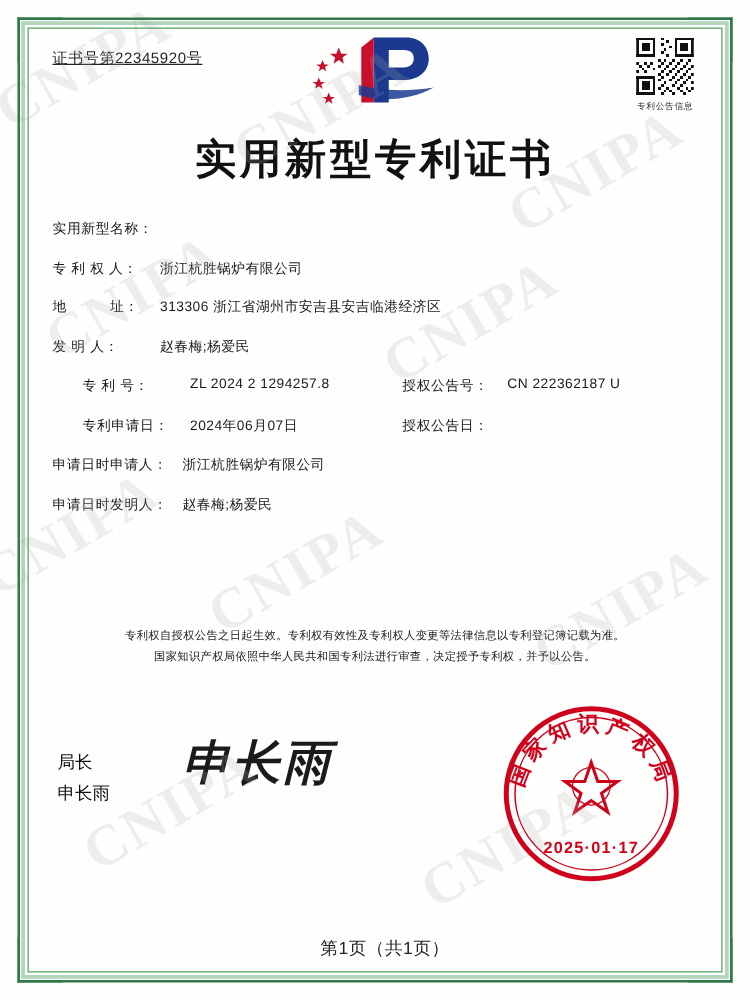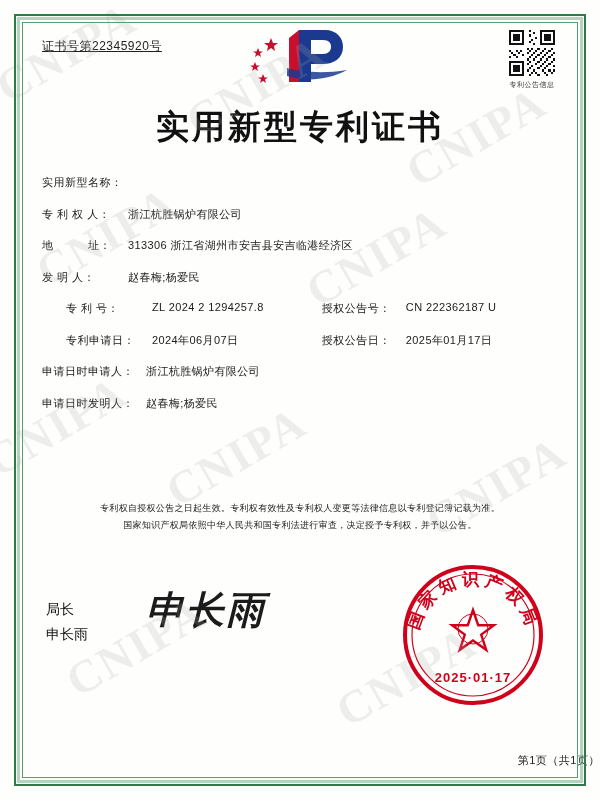--- a/index.html
+++ b/index.html
@@ -223,22 +223,22 @@
     top: 560px;
     width: 150px;
     height: 150px;
   }
 
   .footer {
     position: absolute;
     left: 16px;
     right: 0;
     bottom: 32px;
-    text-align: right;
-    font-size: 11px;
+    text-align: center;
+    font-size: 14px;
     color: #222;
     letter-spacing: 0.5px;
   }
 </style>
 </head>
 <body>
 
 <div class="page">
 
   <div class="watermarks">
@@ -410,21 +410,20 @@
     </div>
 
     <div class="field-row">
       <div class="two-col">
         <div class="col-left">
           <div class="field-label">专利申请日：</div>
           <div class="field-value">2024年06月07日</div>
         </div>
         <div class="col-right">
           <div class="field-label">授权公告日：</div>
-          <div class="field-value">2025年01月17日</div>
         </div>
       </div>
     </div>
 
     <div class="field-row">
       <div class="field-label" style="width:104px; flex:0 0 104px;">申请日时申请人：</div>
       <div class="field-value">浙江杭胜锅炉有限公司</div>
     </div>
 
     <div class="field-row">

